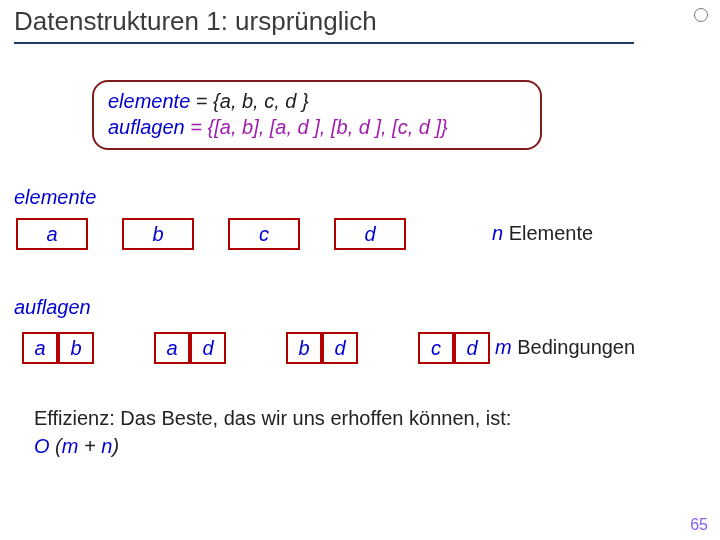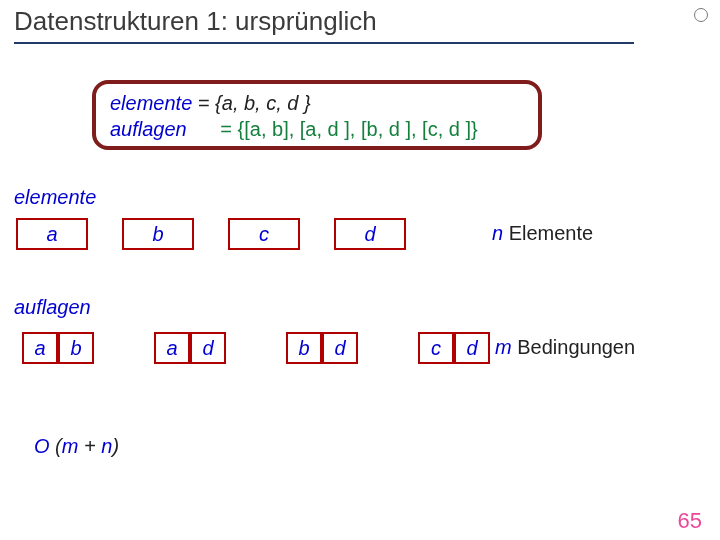--- a/index.html
+++ b/index.html
@@ -28,29 +28,29 @@
     width: 620px;
     height: 2px;
     background: #203a6a;
   }
   .spec-box {
     position: absolute;
     left: 92px;
     top: 80px;
     width: 450px;
     height: 70px;
-    border: 4px solid #7f1d1d;
+    border: 2px solid #7f1d1d;
     border-radius: 16px;
     padding: 6px 14px 12px 14px;
     box-sizing: border-box;
   }
   .spec-row1 .kw { font-style: italic; color: #0000d0; }
   .spec-row2 .kw { font-style: italic; color: #0000d0; }
   .spec-row1 .body { font-style: italic; color: #222; }
-  .spec-row2 .body { color: #15803d; margin-left: 28px; }
+  .spec-row2 .body { font-style: italic; color: #a21caf; }
   .spec-row1, .spec-row2 { line-height: 26px; white-space: nowrap; }
 
   .label-elemente {
     position: absolute;
     left: 14px;
     top: 186px;
     font-style: italic;
     color: #0000d0;
   }
   .label-auflagen {
@@ -117,24 +117,24 @@
   }
   .eff .lead { color: #222; }
   .eff .bigO { color: #0000d0; font-style: italic; }
   .eff .paren { color: #222; font-style: italic; }
   .eff .m { color: #0000d0; font-style: italic; }
   .eff .plus { color: #222; font-style: italic; }
   .eff .n { color: #0000d0; font-style: italic; }
 
   .pagenum {
     position: absolute;
-    right: 18px;
+    right: 12px;
     bottom: 6px;
-    font-size: 22px;
-    color: #ec4899;
+    font-size: 16px;
+    color: #8b5cf6;
   }
 
   .corner-dot {
     position: absolute;
     right: 12px;
     top: 8px;
     width: 12px;
     height: 12px;
     border: 1px solid #777;
     border-radius: 50%;
@@ -177,17 +177,17 @@
 <div class="box ab ab5">b</div>
 <div class="box ab ab6">d</div>
 <div class="box ab ab7">c</div>
 <div class="box ab ab8">d</div>
 
 <div class="m-bed">
   <span class="m">m</span><span class="txt"> Bedingungen</span>
 </div>
 
 <div class="eff">
-  <br>
+  <span class="lead">Effizienz: Das Beste, das wir uns erhoffen können, ist:</span><br>
   <span class="bigO">O</span><span class="paren"> (</span><span class="m">m</span><span class="plus"> + </span><span class="n">n</span><span class="paren">)</span>
 </div>
 
 <div class="pagenum">65</div>
 
 </body></html>

